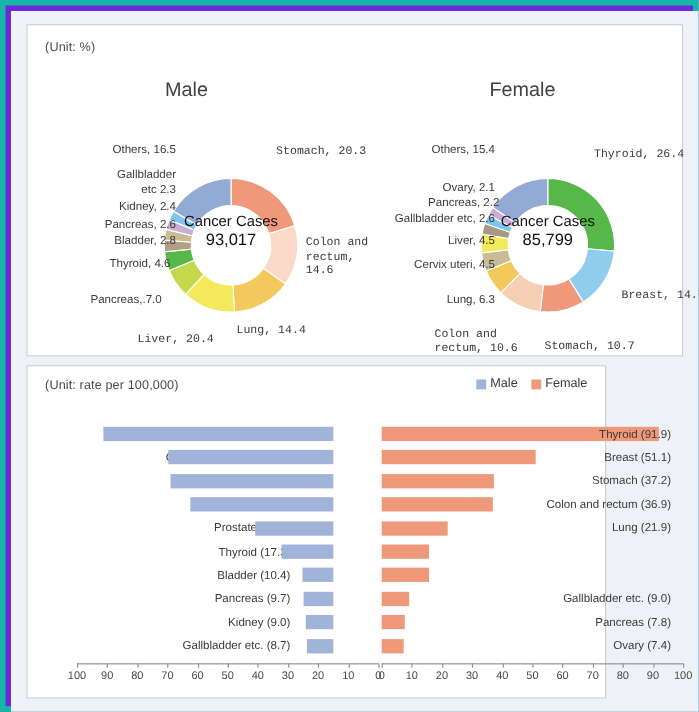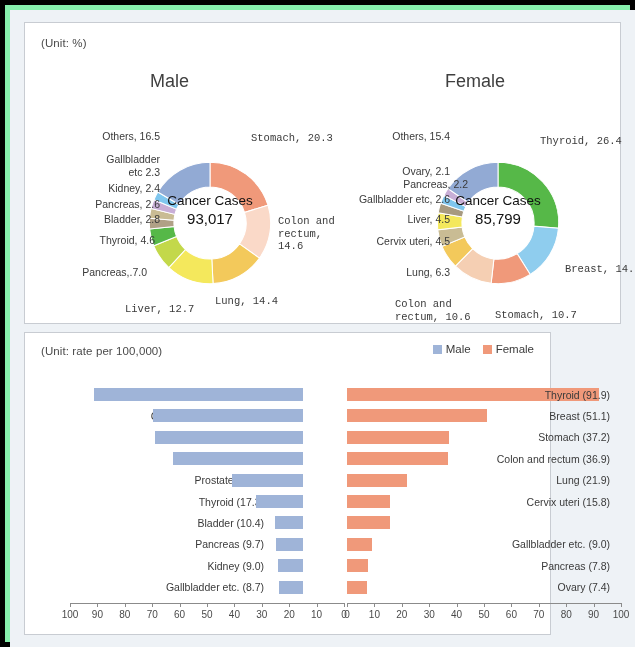--- a/index.html
+++ b/index.html
@@ -5,22 +5,22 @@
   html,body{margin:0;padding:0;}
   body{
     width:635px;height:647px;
     background:#ffffff;
     font-family:"Liberation Sans", sans-serif;
     overflow:hidden;
   }
   .outer-frame{
     position:absolute;left:0;top:0;width:635px;height:647px;
     box-sizing:border-box;
-    border:5px solid #000000;
-    background:#86efac;
+    border:5px solid #14b8a6;
+    background:#6d28d9;
   }
   .inner-pad{
     position:absolute;left:5px;top:5px;
     width:625px;height:637px;
     background:#eef2f6;
   }
   .panel{
     position:absolute;
     background:#ffffff;
     border:1px solid #c8ccd2;
@@ -151,21 +151,21 @@
       </div>
 
       <div class="slice-label lbl-r" style="left:30px;  top:107px; width:105px;">Others, 16.5</div>
       <div class="slice-label lbl-r" style="left:20px;  top:130px; width:115px;">Gallbladder
 etc  2.3</div>
       <div class="slice-label lbl-r" style="left:25px;  top:159px; width:110px;">Kidney, 2.4</div>
       <div class="slice-label lbl-r" style="left:10px;  top:175px; width:125px;">Pancreas, 2.6</div>
       <div class="slice-label lbl-r" style="left:15px;  top:190px; width:120px;">Bladder, 2.8</div>
       <div class="slice-label lbl-r" style="left:15px;  top:211px; width:115px;">Thyroid, 4.6</div>
       <div class="slice-label lbl-r" style="left:10px;  top:243px; width:112px;">Pancreas,.7.0</div>
-      <div class="slice-label lbl-l" style="left:100px; top:280px; width:90px;">Liver, 12.7</div>
+      <div class="slice-label lbl-l" style="left:100px; top:280px; width:90px;">Liver, 20.4</div>
       <div class="slice-label lbl-l" style="left:190px; top:272px; width:90px;">Lung, 14.4</div>
       <div class="slice-label lbl-l" style="left:253px; top:192px; width:75px;">Colon and
 rectum,
 14.6</div>
       <div class="slice-label lbl-l" style="left:226px; top:109px; width:100px;">Stomach, 20.3</div>
 
       <div class="donut-wrap" id="donut-female">
         <svg width="130" height="180" viewBox="0 0 180 180">
           <g id="female-slices" transform="translate(90,90)">
               <path d="M 5.143516556418883e-15 -84 A 84 84 0 0 1 83.67522316802649 7.379500510262435 L 49.80668045715863 4.392559827537164 A 50 50 0 0 0 3.061616997868383e-15 -50 Z" fill="#56b848" stroke="#ffffff" stroke-width="1.4"></path>
@@ -182,21 +182,21 @@
             </g>
         </svg>
         <div class="center-text">
           <span class="cc-line1">Cancer Cases</span>
           <span class="cc-line2">85,799</span>
         </div>
       </div>
 
       <div class="slice-label lbl-r" style="left:320px; top:107px; width:105px;">Others, 15.4</div>
       <div class="slice-label lbl-r" style="left:320px; top:142px; width:105px;">Ovary, 2.1</div>
-      <div class="slice-label lbl-r" style="left:328px; top:155px; width:115px;">Pancreas, 2.2</div>
+      <div class="slice-label lbl-r" style="left:314px; top:155px; width:115px;">Pancreas, 2.2</div>
       <div class="slice-label lbl-r" style="left:295px; top:170px; width:130px;">Gallbladder etc, 2.6</div>
       <div class="slice-label lbl-r" style="left:320px; top:190px; width:105px;">Liver, 4.5</div>
       <div class="slice-label lbl-r" style="left:300px; top:212px; width:125px;">Cervix uteri, 4.5</div>
       <div class="slice-label lbl-r" style="left:320px; top:243px; width:105px;">Lung, 6.3</div>
       <div class="slice-label lbl-l" style="left:370px; top:275px; width:80px;">Colon and
 rectum, 10.6</div>
       <div class="slice-label lbl-l" style="left:470px; top:286px; width:100px;">Stomach, 10.7</div>
       <div class="slice-label lbl-l" style="left:540px; top:240px; width:95px;">Breast, 14.7</div>
       <div class="slice-label lbl-l" style="left:515px; top:112px; width:95px;">Thyroid, 26.4</div>
     </div>
@@ -244,21 +244,20 @@
           <div class="bar-row" style="top: 93.6px;">
             <div class="cat-left">Prostate (26.1)</div>
             <div class="bar-m" style="width: 71.514px; background: rgb(159, 180, 216);"></div>
             <div class="bar-f" style="width: 60.006px; background: rgb(240, 153, 122);"></div>
             <div class="cat-right">Lung (21.9)</div>
           </div>
           <div class="bar-row" style="top: 115px;">
             <div class="cat-left">Thyroid (17.3)</div>
             <div class="bar-m" style="width: 47.402px; background: rgb(159, 180, 216);"></div>
             <div class="bar-f" style="width: 43.292px; background: rgb(240, 153, 122);"></div>
-            <div class="cat-right">Cervix uteri (15.8)</div>
           </div>
           <div class="bar-row" style="top: 136.4px;">
             <div class="cat-left">Bladder (10.4)</div>
             <div class="bar-m" style="width: 28.496px; background: rgb(159, 180, 216);"></div>
             <div class="bar-f" style="width: 43.292px; background: rgb(240, 153, 122);"></div>
           </div>
           <div class="bar-row" style="top: 157.8px;">
             <div class="cat-left">Pancreas (9.7)</div>
             <div class="bar-m" style="width: 26.578px; background: rgb(159, 180, 216);"></div>
             <div class="bar-f" style="width: 24.66px; background: rgb(240, 153, 122);"></div>

